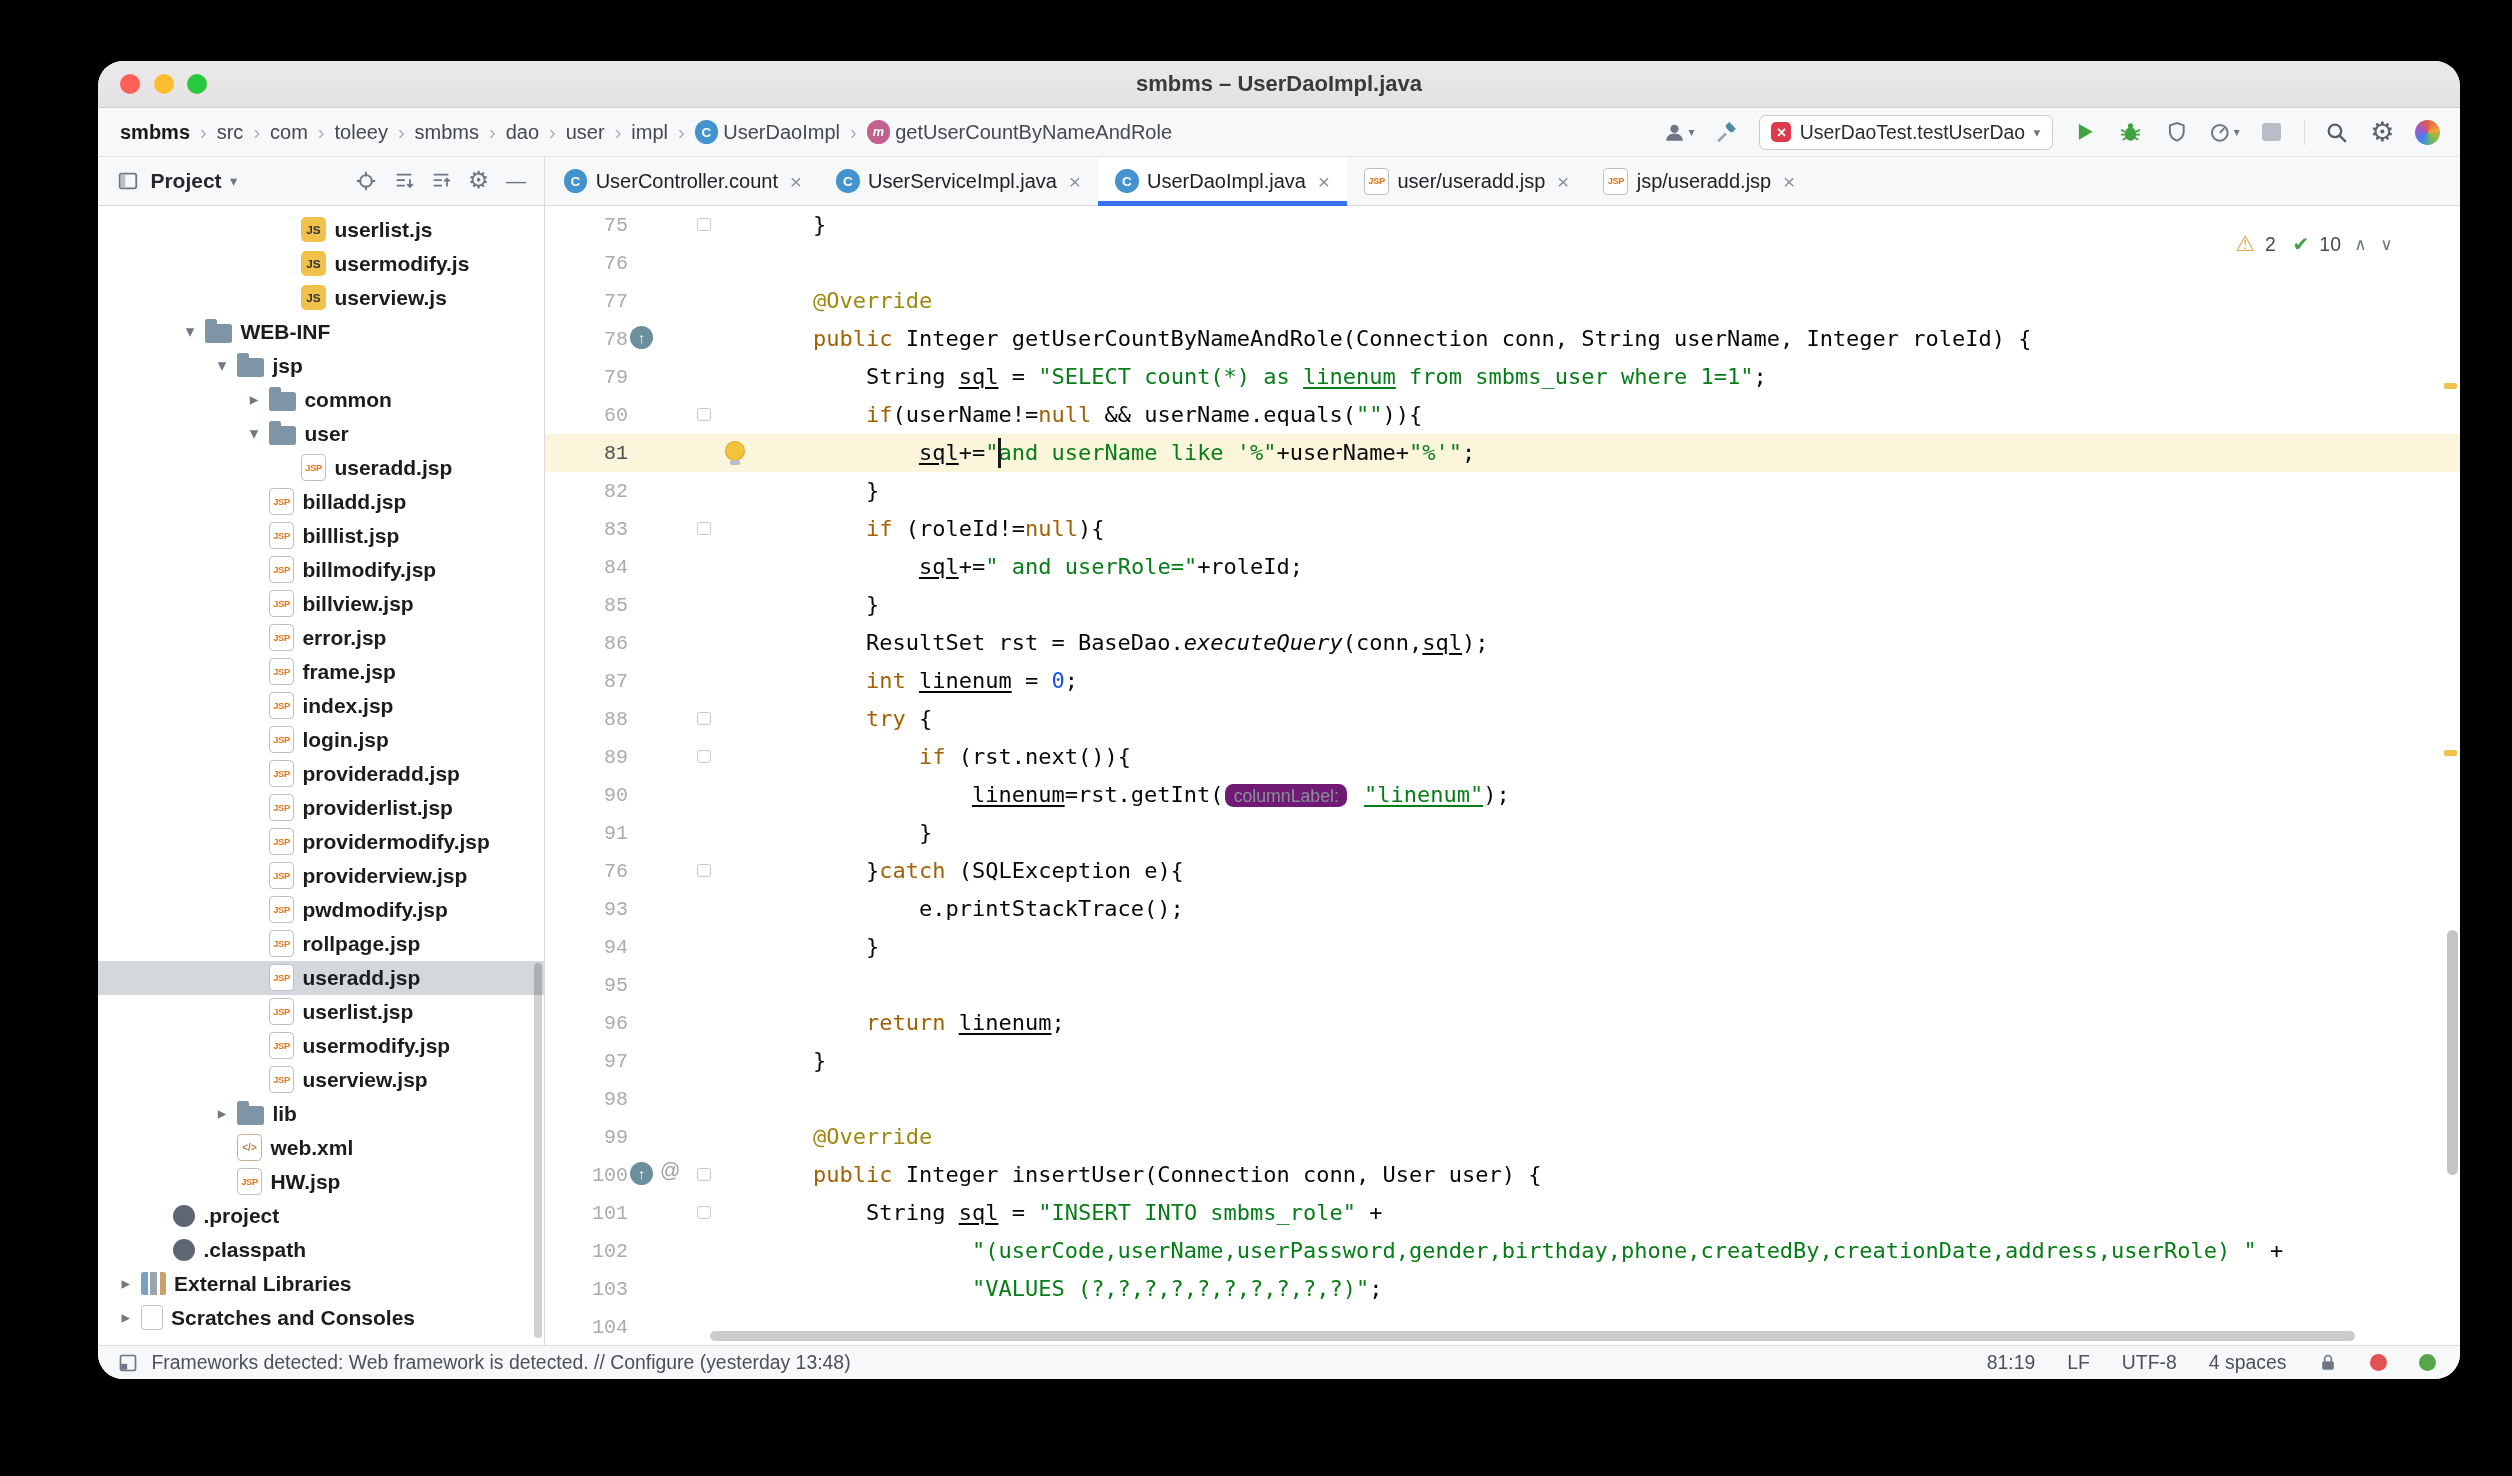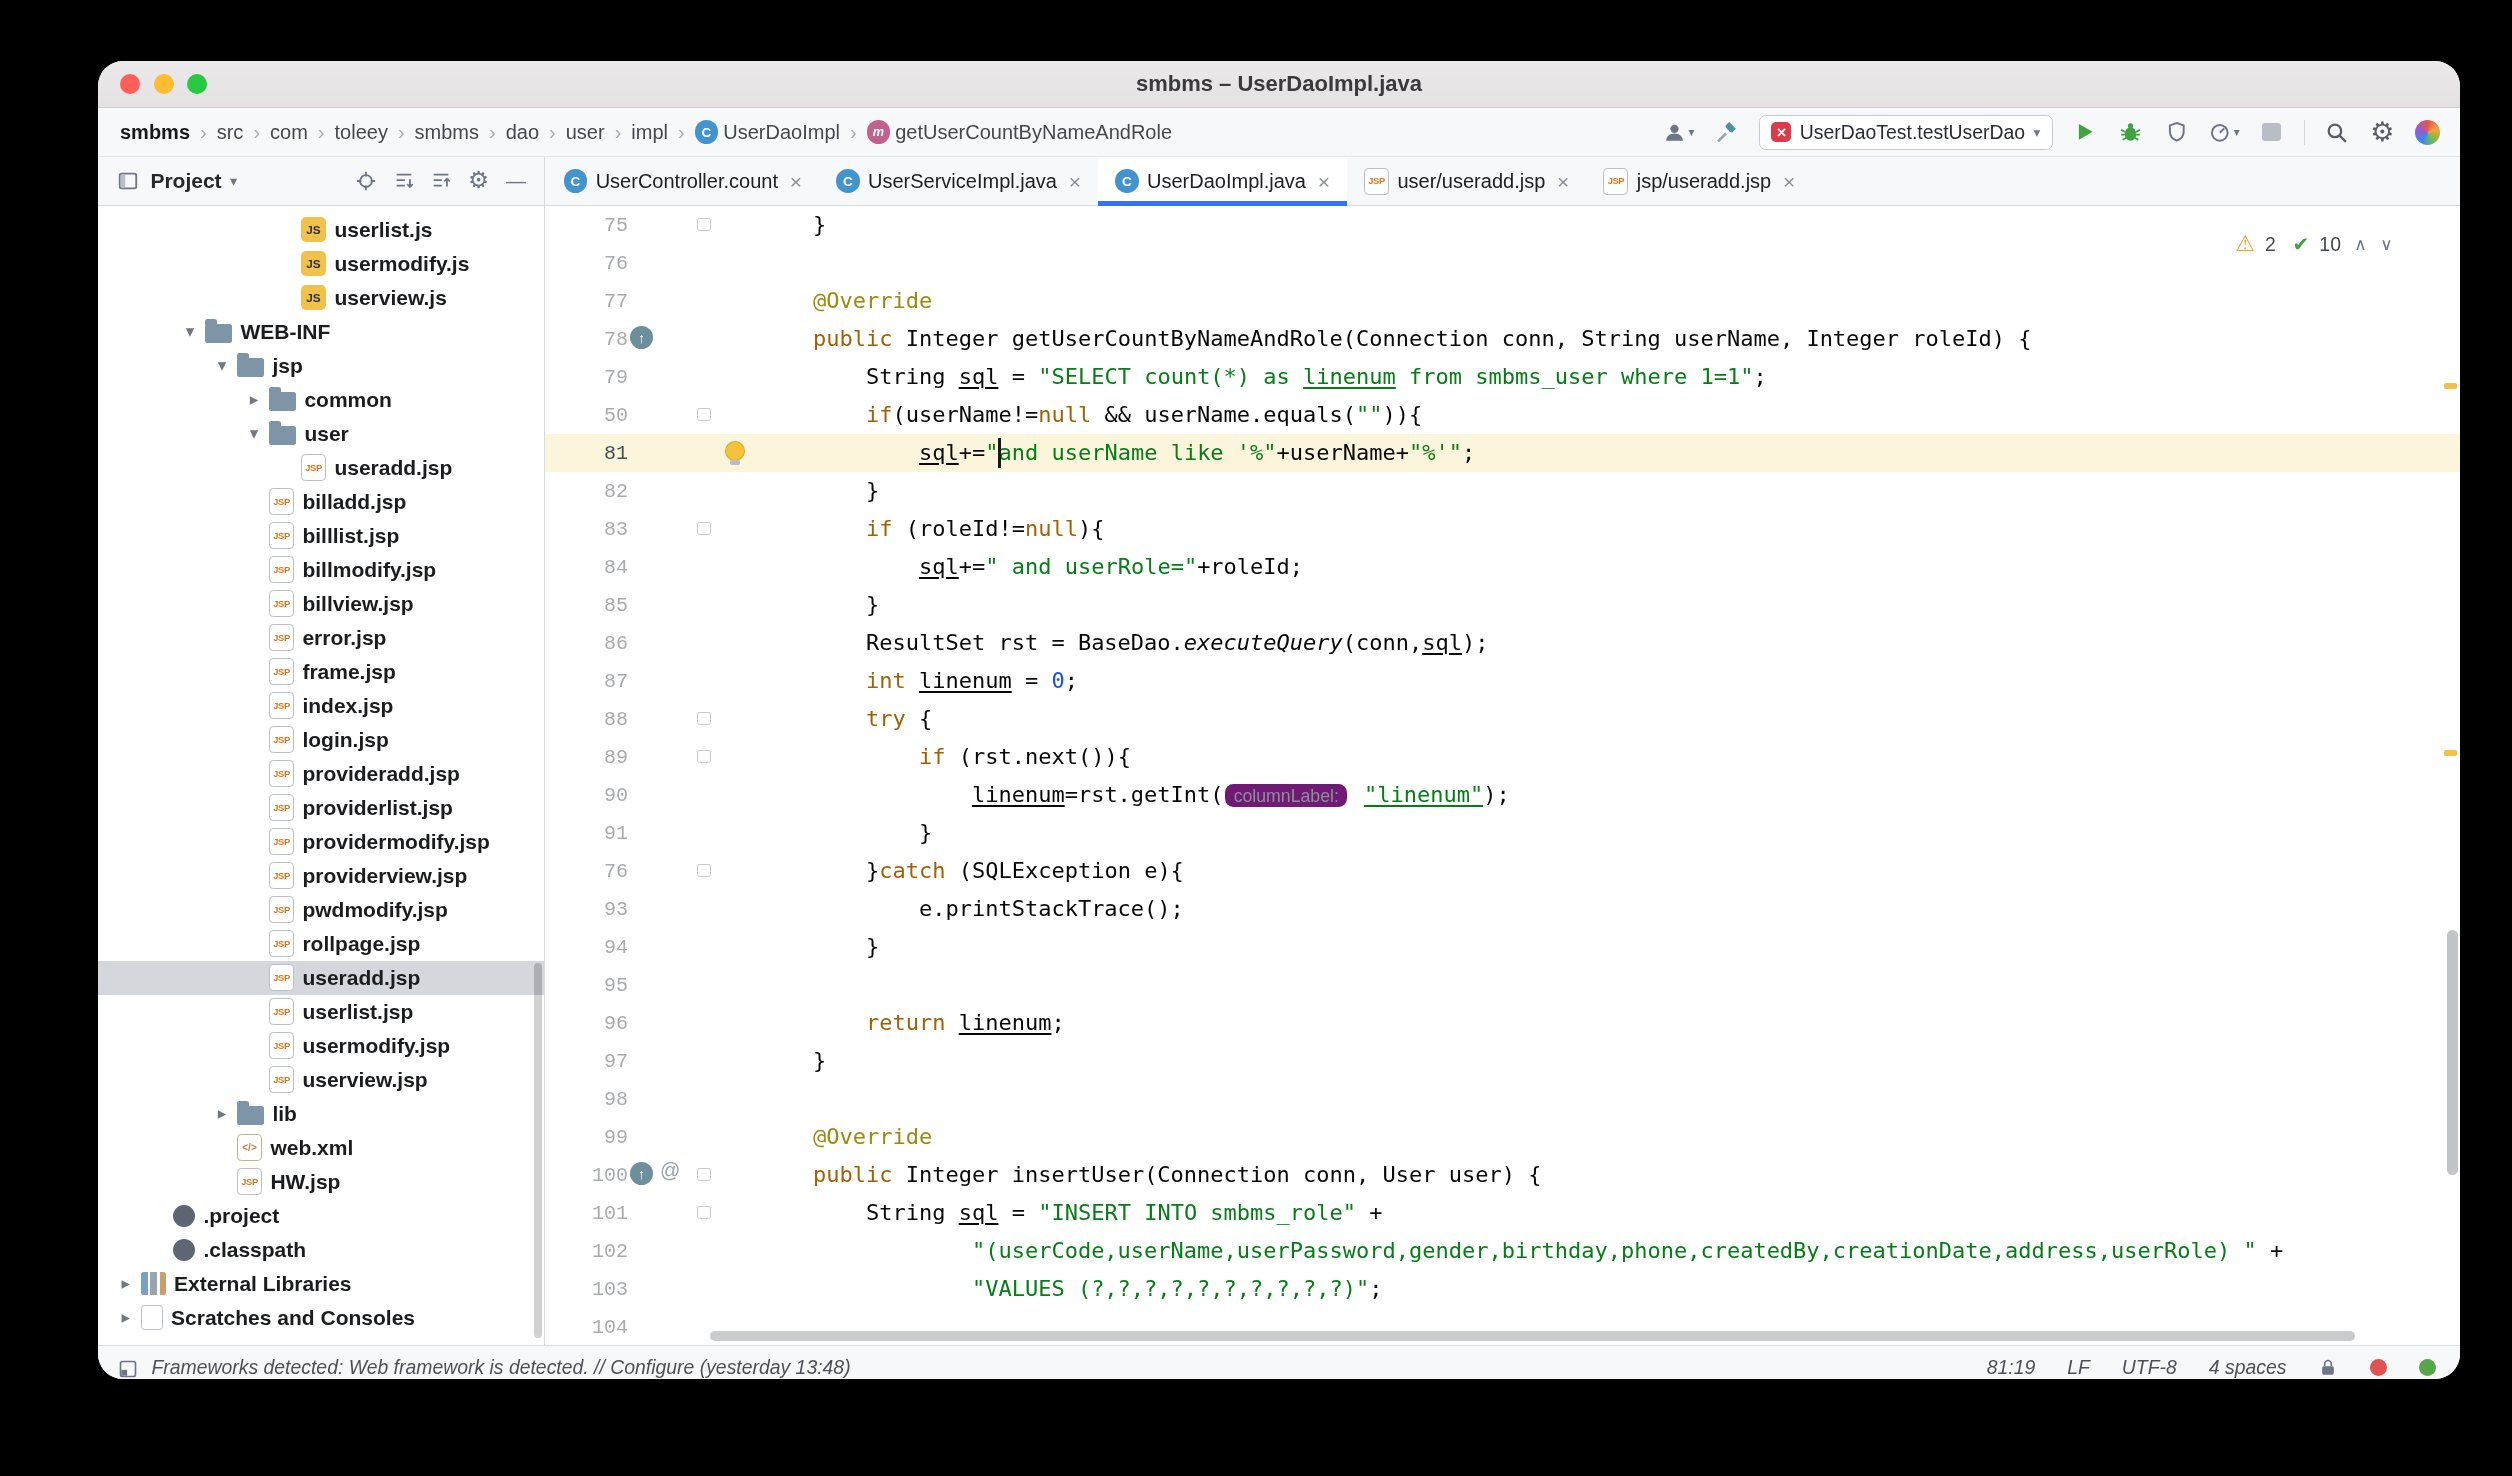--- a/index.html
+++ b/index.html
@@ -108,22 +108,22 @@
                  font-family:"Liberation Sans",sans-serif; }
   .warn-ico { color:#E8A33D; font-size:22px; }
   .ok-ico { color:#43A047; font-size:20px; margin-left:6.7px; }
   .insp-chev { color:#6e7686; font-size:17px; margin-left:3.4px; }
   .tick { position:absolute; right:3.4px; width:12.7px; height:5.9px; background:#F0C24B; border-radius:1.7px; }
   .tick.t1 { top:177px; } .tick.t2 { top:544px; }
   .vthumb { position:absolute; right:1.7px; top:724px; width:11.8px; height:245px; background:rgba(120,125,130,.45); border-radius:5.9px; }
   .hthumb { position:absolute; left:165px; bottom:4.2px; width:1645px; height:10px; background:rgba(120,125,130,.4); border-radius:5px; }
 
   
-  .statusbar { height:34px; flex:none; border-top:0.8px solid #dadce0; background:#f7f8fa; display:flex; align-items:flex-end;
-               padding:0 23.6px 0 20px; gap:13.5px; font-size:19.4px; color:#4d5157; white-space:nowrap;font-style:italic; }
+  .statusbar { height:34px; flex:none; border-top:0.8px solid #dadce0; background:#f7f8fa; display:flex; align-items:center;
+               padding:0 23.6px 0 20px; gap:13.5px; font-size:19.4px; color:#4d5157; white-space:nowrap; }
   .sb-right { margin-left:auto; display:flex; align-items:center; gap:32px; }
   .sb-dot { width:17px; height:17px; border-radius:50%; display:inline-block; }
   .sb-dot.red{background:#E35252} .sb-dot.green{background:#57A64A}
   svg { display:block; }
 </style>
 </head>
 <body>
 
 <div class="window">
 
@@ -497,21 +497,21 @@
               <span class="ovr">↑</span>
             </span>
             <span class="code-text"><span class="t-p">    </span><span class="t-k">public</span><span class="t-p"> Integer getUserCountByNameAndRole(Connection conn, String userName, Integer roleId) {</span></span>
           </div>
           <div class="code-row">
             <span class="ln">79</span>
             <span class="gut"></span>
             <span class="code-text"><span class="t-p">        String </span><span class="t-p t-u">sql</span><span class="t-p"> = </span><span class="t-s">"SELECT count(*) as </span><span class="t-s t-u">linenum</span><span class="t-s"> from smbms_user where 1=1"</span><span class="t-p">;</span></span>
           </div>
           <div class="code-row">
-            <span class="ln">50</span>
+            <span class="ln">60</span>
             <span class="gut">
               <span class="fold"></span>
             </span>
             <span class="code-text"><span class="t-p">        </span><span class="t-k">if</span><span class="t-p">(userName!=</span><span class="t-k">null</span><span class="t-p"> &amp;&amp; userName.equals(</span><span class="t-s">""</span><span class="t-p">)){</span></span>
           </div>
           <div class="code-row current">
             <span class="ln">81</span>
             <span class="gut">
               <span class="bulb"></span>
             </span>

